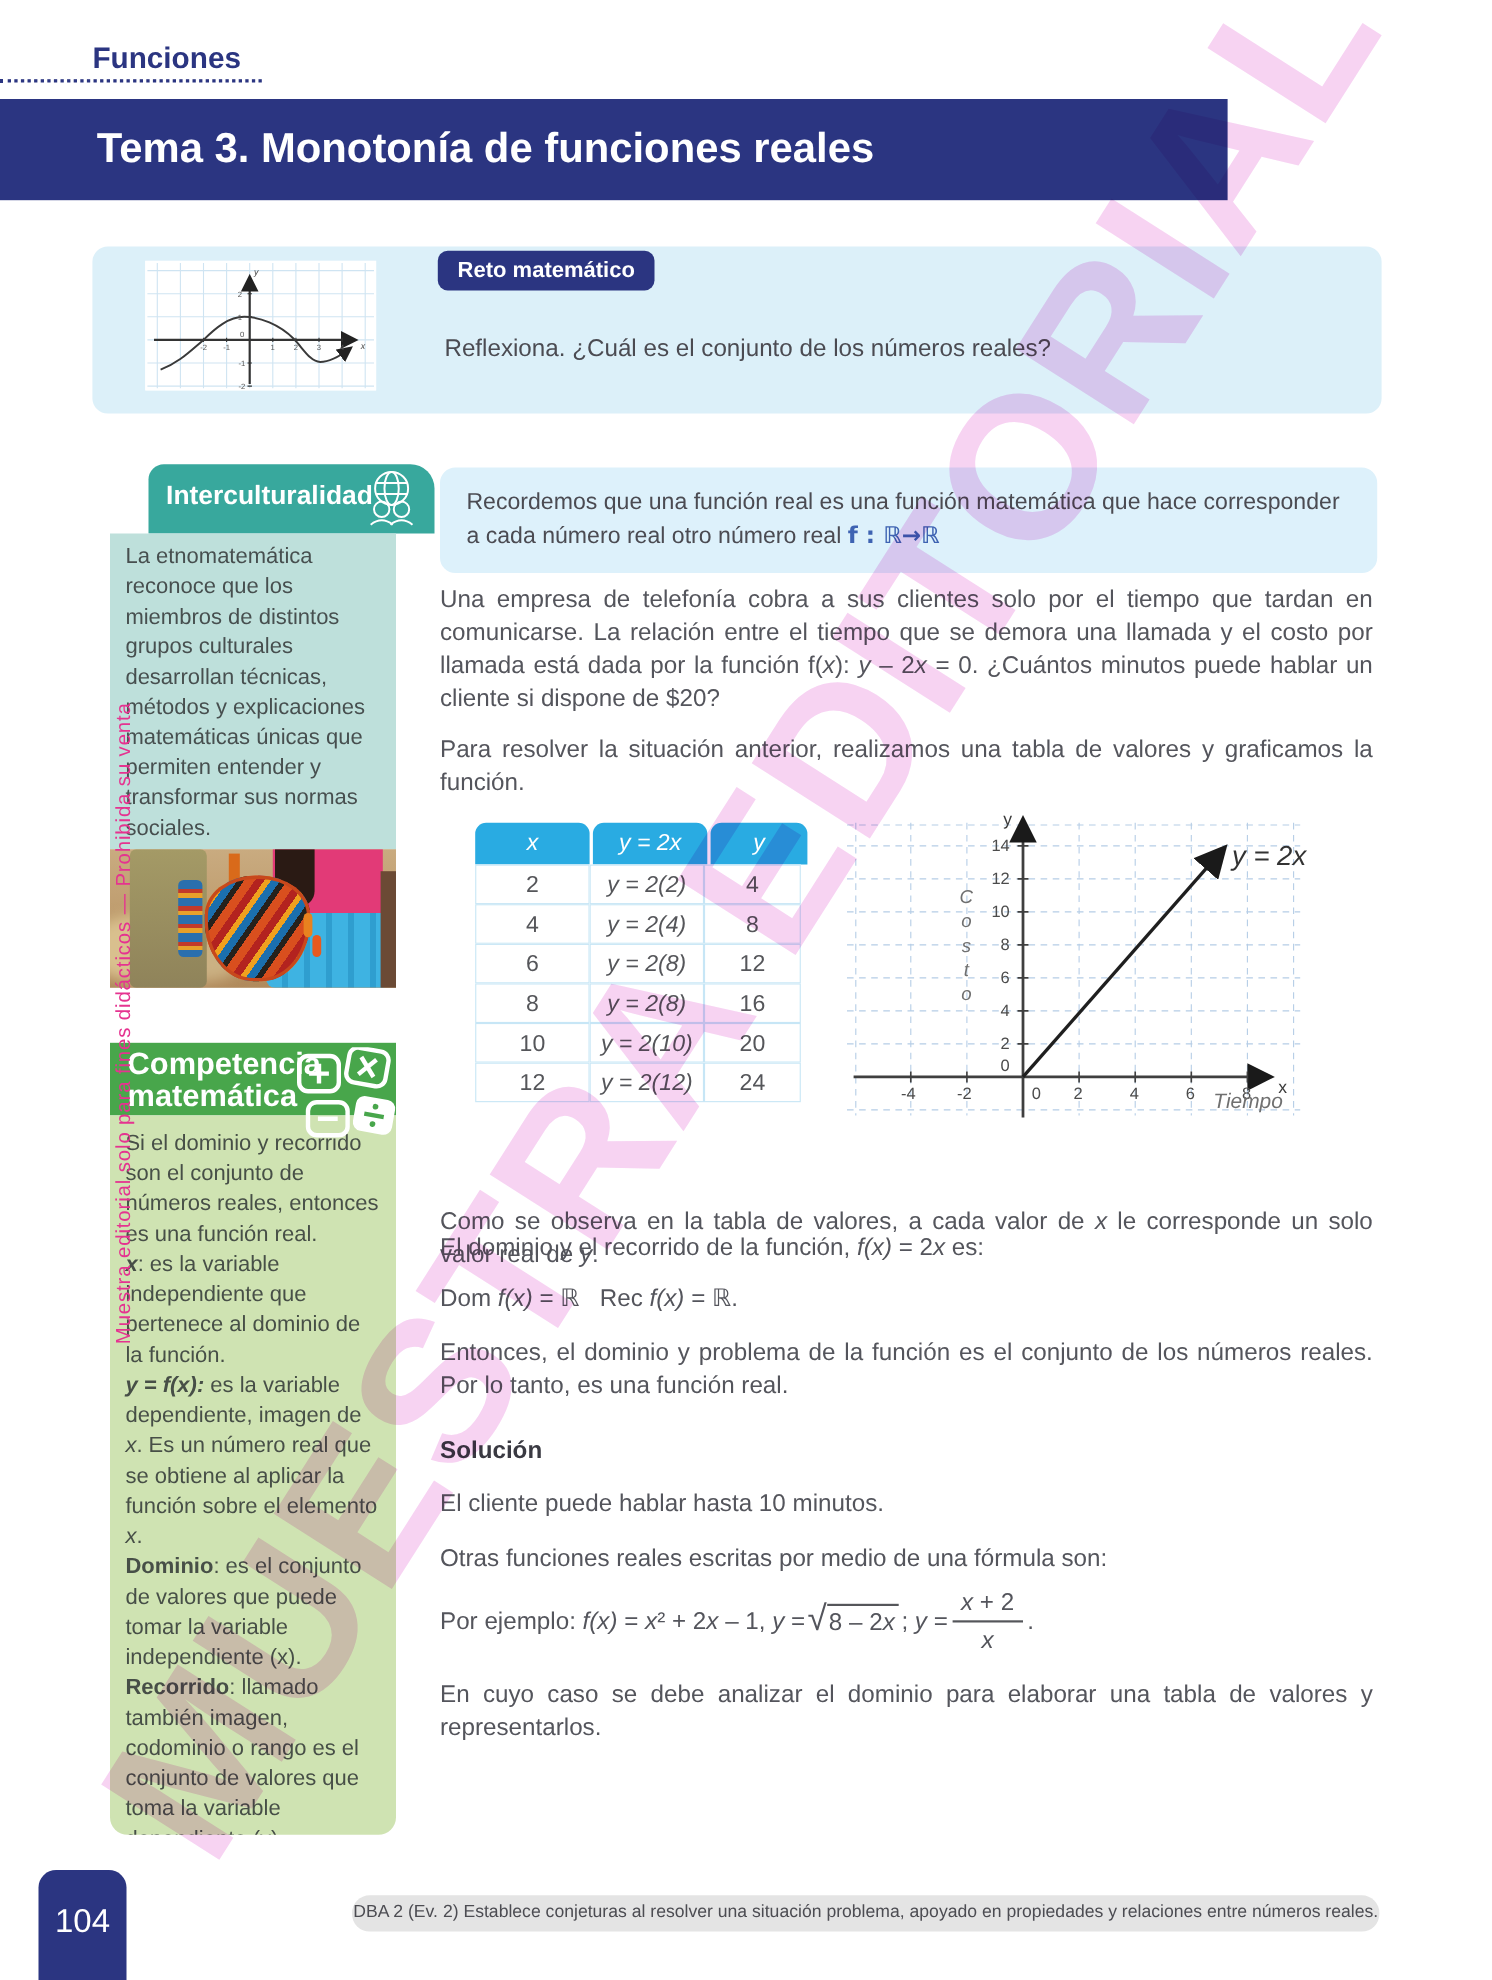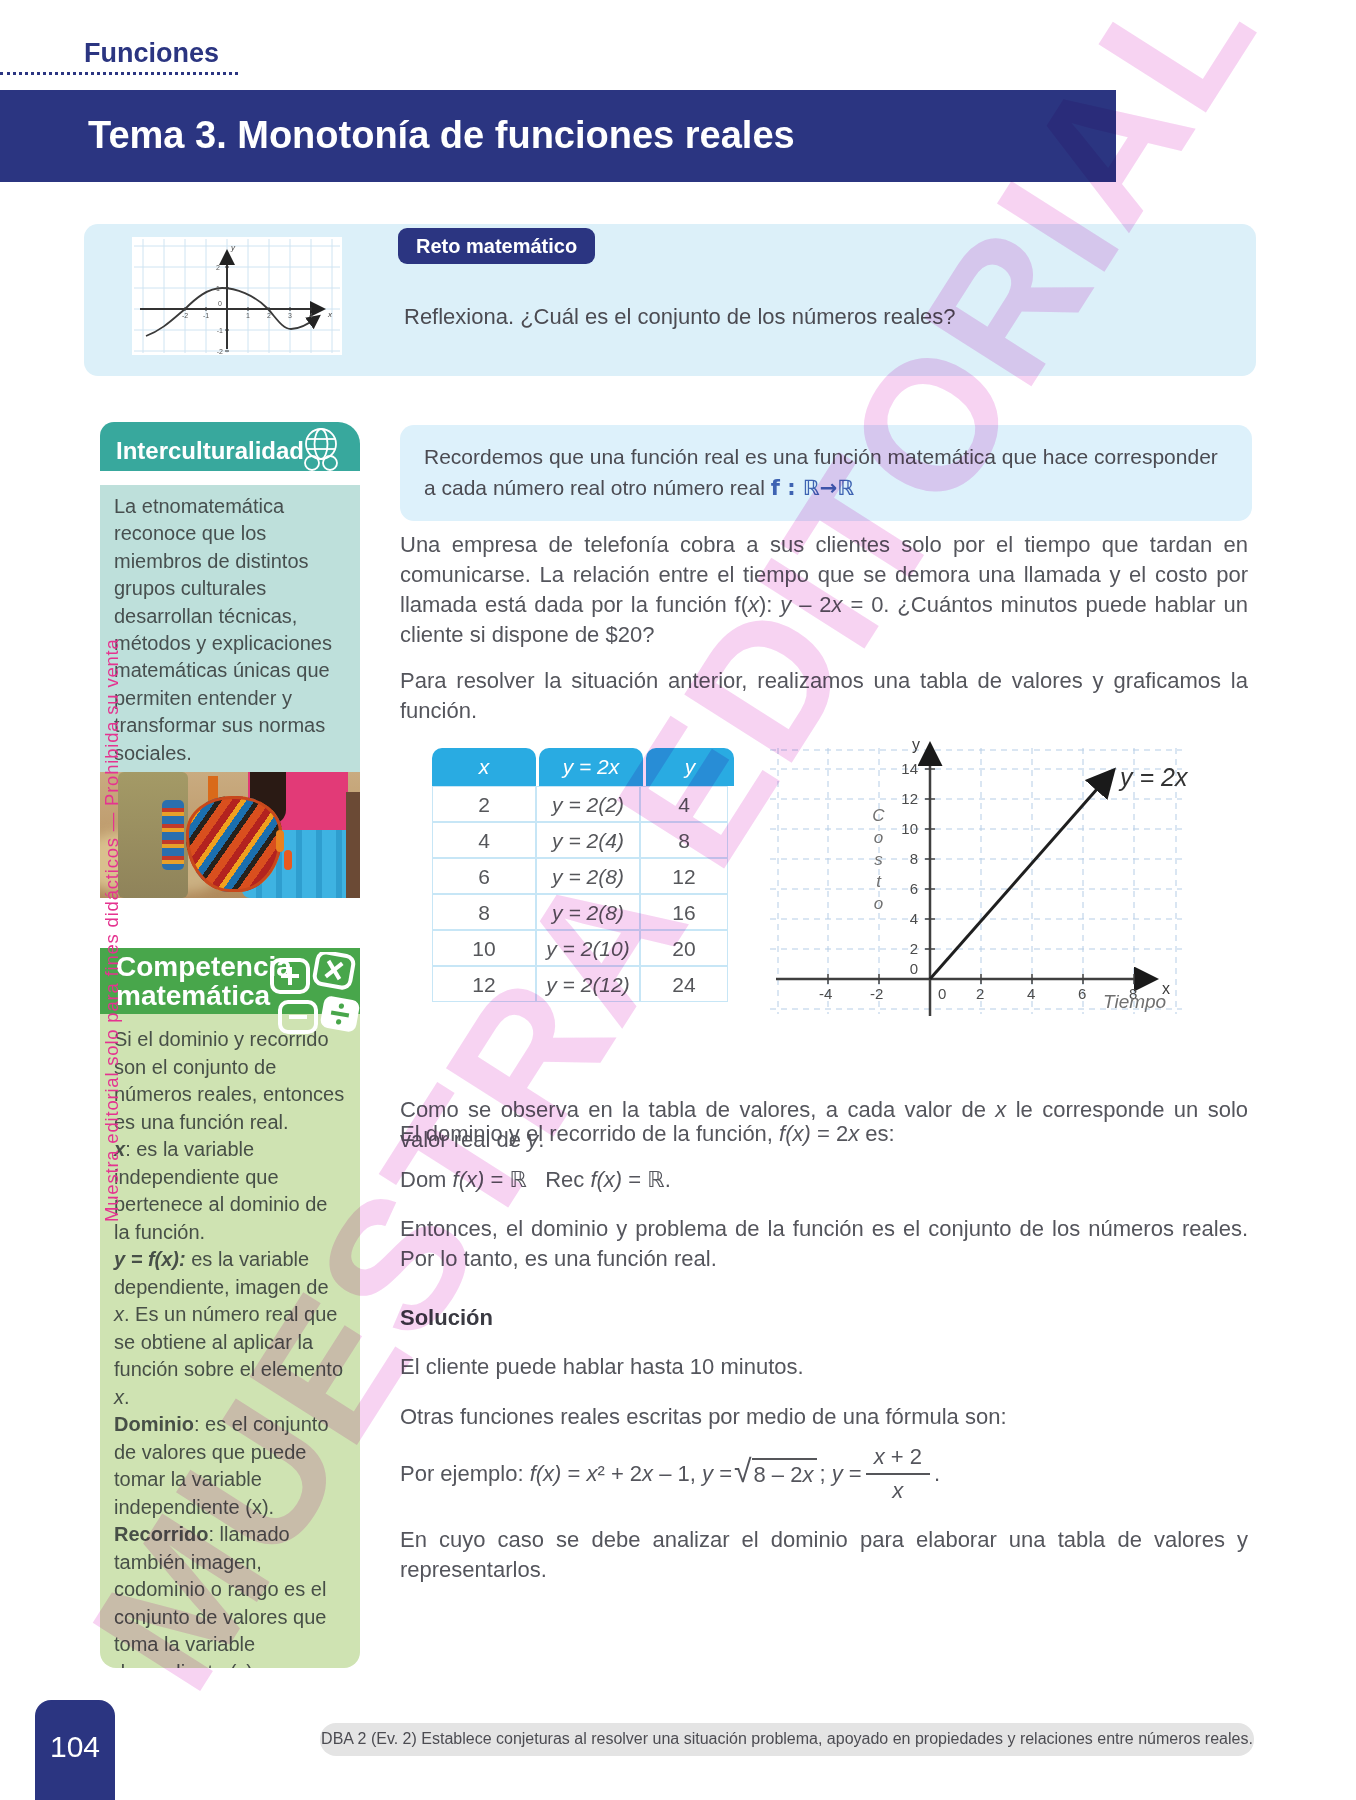--- a/index.html
+++ b/index.html
@@ -15,21 +15,21 @@
 
   
   .reto-box{position:absolute;left:84px;top:224px;width:1172px;height:152px;background:#dcf0f9;border-radius:14px;}
   .mini-graph{position:absolute;left:48px;top:13px;background:#ffffff;}
   .reto-badge{position:absolute;left:314px;top:4px;height:36px;line-height:36px;padding:0 18px;
               background:#2b3581;color:#fff;font-size:20px;font-weight:bold;border-radius:9px;}
   .reto-text{position:absolute;left:320px;top:80px;font-size:22px;color:#4b4b52;}
 
   
   .side{left:100px;width:260px;box-sizing:border-box;}
-  .inter-head{position:absolute;top:422px;height:49px;background:#38a89d;border-radius:14px 22px 0 0;}
+  .inter-head{position:absolute;top:422px;height:63px;background:#38a89d;border-radius:14px 22px 0 0;margin-left:35px;}
   .inter-title{position:absolute;left:16px;top:15px;font-size:24px;font-weight:bold;color:#fff;}
   .inter-body{position:absolute;top:485px;height:287px;background:#bee0db;padding:8px 14px 0 14px;
               font-size:20px;line-height:27.4px;color:#474f4f;overflow:hidden;}
   .photo{position:absolute;top:772px;height:126px;overflow:hidden;background:linear-gradient(180deg,#c9ab80 0%,#bd9a6b 55%,#b08a5c 100%);}
   .photo .blob{position:absolute;border-radius:50%;filter:blur(6px);}
   .comp-head{position:absolute;top:948px;height:66px;background:#48a64b;box-sizing:border-box;padding:4px 0 0 16px;}
   .comp-title{font-size:28px;font-weight:bold;color:#fff;line-height:29px;}
   .comp-body{position:absolute;top:1014px;height:654px;background:#cfe3b2;border-radius:0 0 16px 16px;
              padding:12px 14px 0 14px;font-size:20px;line-height:27.5px;color:#474f47;overflow:hidden;}
   .comp-body p{margin:0;}

